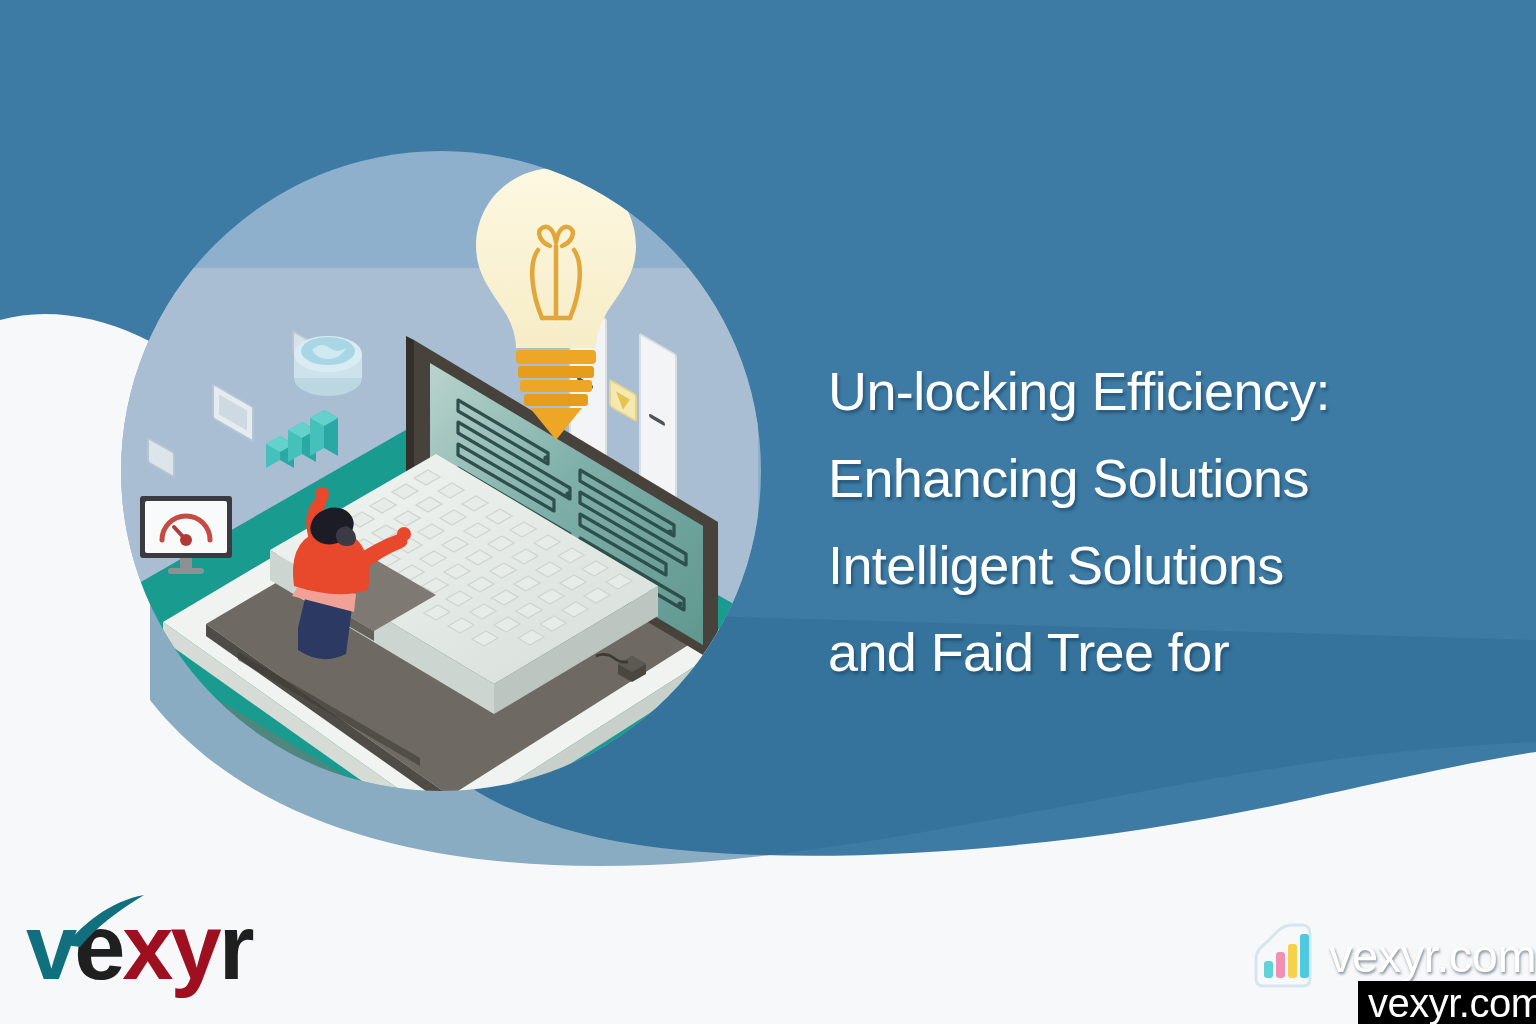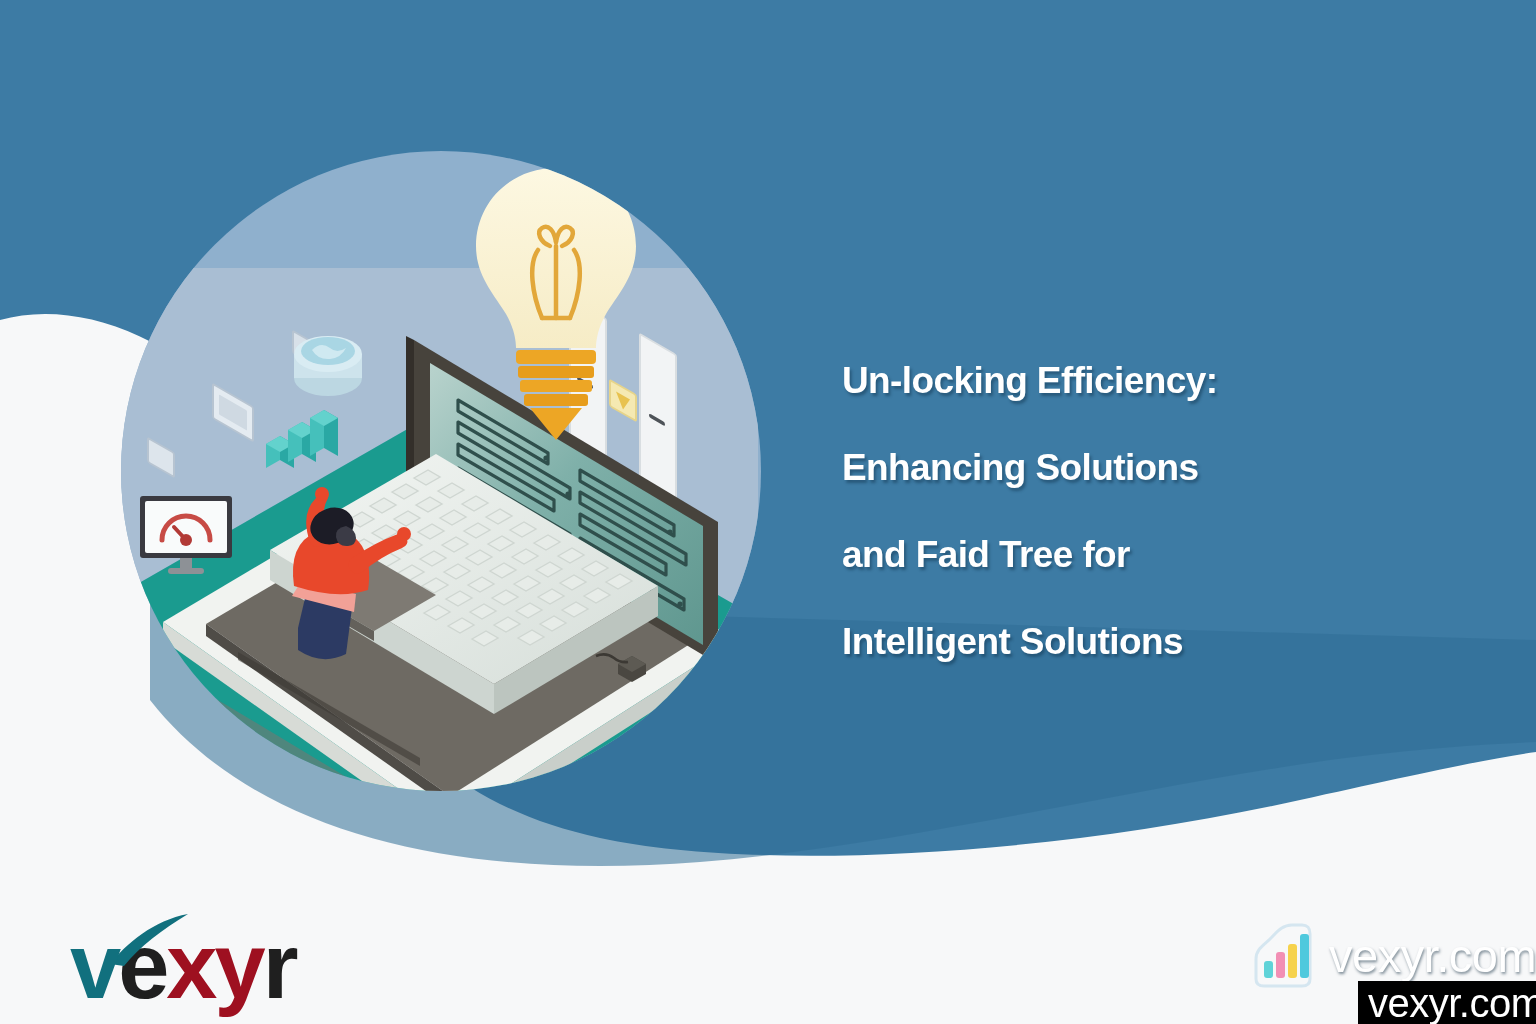--- a/index.html
+++ b/index.html
@@ -49,44 +49,42 @@
   }
 
   
   .headline {
     position: absolute;
     left: 828px;
     top: 312px;
     width: 690px;
     color: #ffffff;
     font-family: "Liberation Sans", sans-serif;
-    font-weight: 700;
-    font-size: 37px;
+    font-weight: 400;
+    font-size: 54px;
     line-height: 87px;
     letter-spacing: -0.6px;
     text-shadow: 2px 3px 3px rgba(13,46,70,0.45);
-    margin-left: 14px;
   }
   .headline .hl-line {
     display: block;
     white-space: nowrap;
   }
 
   
   .brand-logo {
     position: absolute;
     left: 26px;
-    top: 920px;
+    top: 901px;
     font-family: "Liberation Sans", sans-serif;
     font-weight: 700;
     font-size: 92px;
     line-height: 92px;
     letter-spacing: -3px;
     user-select: none;
-    margin-left: 44px;
   }
   .brand-logo .lg-v { color: #11707e; position: relative; }
   .brand-logo .lg-e { color: #1f1f1f; }
   .brand-logo .lg-xy { color: #9e1020; }
   .brand-logo .lg-r { color: #1f1f1f; }
   .logo-swoosh {
     position: absolute;
     left: 36px;
     top: -6px;
     width: 86px;
@@ -416,22 +414,22 @@
           <path d="M64,240 L116,240 L90,272 Z" fill="#eda625"></path>
         </g>
 
       </g>
     </svg>
   </div>
 
   <h1 class="headline">
     <span class="hl-line">Un-locking Efficiency:</span>
     <span class="hl-line">Enhancing Solutions</span>
+    <span class="hl-line">Intelligent Solutions</span>
     <span class="hl-line">and Faid Tree for</span>
-    <span class="hl-line">Intelligent Solutions</span>
   </h1>
 
   <div class="brand-logo">
     <svg class="logo-swoosh" viewBox="0 0 86 52" aria-hidden="true">
       <path d="M4,50 C20,30 48,6 82,0 C56,16 34,32 18,52 Z" fill="#11707e"></path>
     </svg>
     <span class="lg-v">v</span><span class="lg-e">e</span><span class="lg-xy">xy</span><span class="lg-r">r</span>
   </div>
 
   <div class="watermark">

